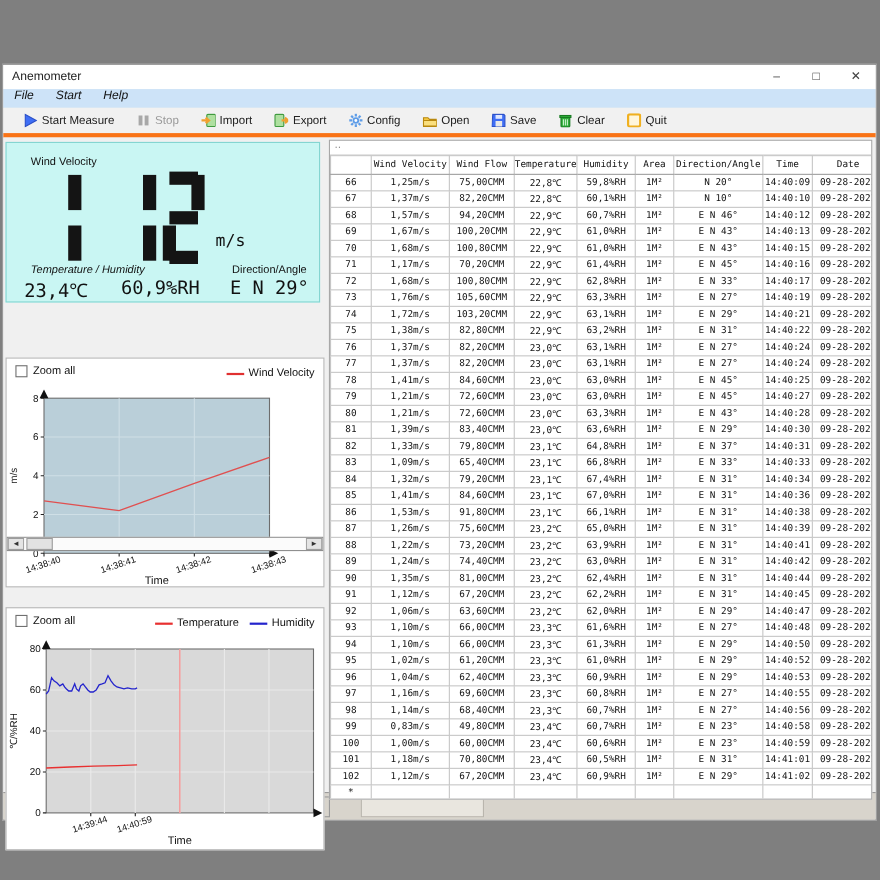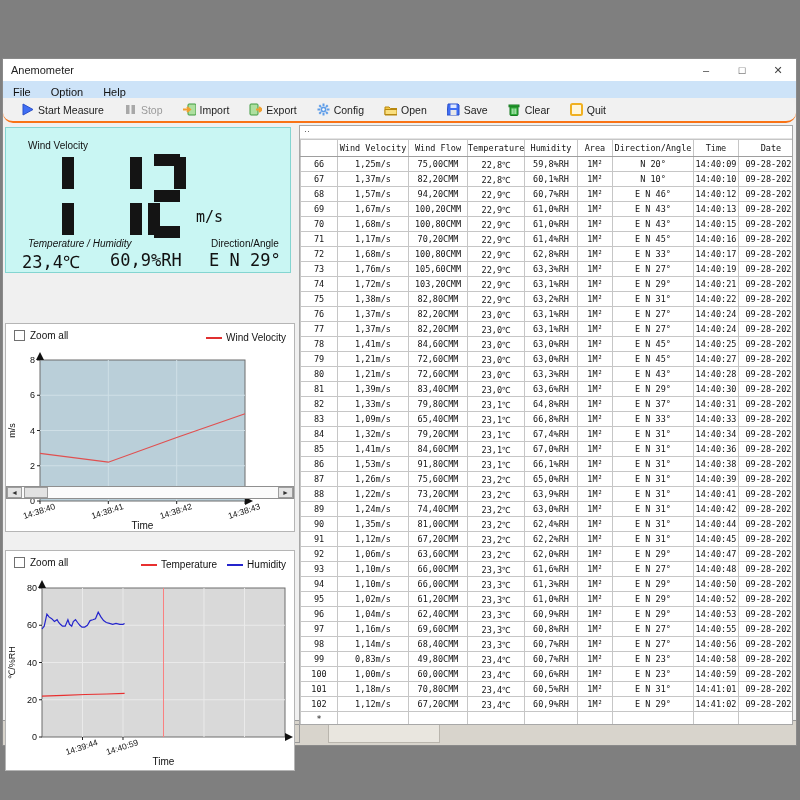--- a/index.html
+++ b/index.html
@@ -3,24 +3,24 @@
 <meta charset="utf-8">
 <style>
   html,body{margin:0;padding:0;}
   body{width:800px;height:800px;background:#7f7f7f;font-family:"Liberation Sans",sans-serif;position:relative;overflow:hidden;}
   .window{position:absolute;left:2px;top:58px;width:795px;height:688px;background:#f0f0f0;border:1px solid #8a8a8a;box-sizing:border-box;display:flex;flex-direction:column;}
   
   .titlebar{height:22px;background:#ffffff;display:flex;align-items:center;font-size:11px;color:#222;padding-left:8px;flex:0 0 auto;}
   .win-controls{margin-left:auto;display:flex;height:100%;}
   .win-btn{width:36px;text-align:center;line-height:22px;font-size:11px;color:#444;}
   
-  .menubar{height:17px;background:#cde3f8;display:flex;align-items:flex-end;font-size:11px;color:#111;flex:0 0 auto;}
+  .menubar{height:17px;background:#cde3f8;display:flex;align-items:flex-start;font-size:11px;color:#111;flex:0 0 auto;font-style:italic;}
   .menu-item{padding:0 10px;}
   
-  .toolbar{height:23px;background:#f1f1f1;border-bottom:2px solid #f97316;display:flex;align-items:center;font-size:10.5px;color:#222;flex:0 0 auto;padding-left:8px;border-radius:10px;}
+  .toolbar{height:23px;background:#f1f1f1;border-bottom:4px solid #f97316;display:flex;align-items:center;font-size:10.5px;color:#222;flex:0 0 auto;padding-left:8px;}
   .tb-btn{display:flex;align-items:center;gap:4px;padding:0 10px;height:100%;cursor:default;}
   .tb-btn.disabled .tb-label{color:#9a9a9a;text-align:right;}
   .tb-icon{display:inline-flex;width:13px;height:13px;align-items:center;justify-content:center;}
   .tb-icon svg{display:block;}
   
   .content{flex:1 1 auto;position:relative;background:#f0f0f0;}
   
   .lcd{position:absolute;left:2px;top:4px;width:286px;height:146px;background:#c9f6f3;border:1px solid #84d5d1;box-sizing:border-box;}
   .lcd-label{position:absolute;font-size:10px;color:#111;}
   .lcd-value{position:absolute;font-family:"DejaVu Sans Mono",monospace;font-size:17px;color:#111;}
@@ -68,21 +68,21 @@
     <span>Anemometer</span>
     <div class="win-controls">
       <span class="win-btn">–</span>
       <span class="win-btn">□</span>
       <span class="win-btn">✕</span>
     </div>
   </div>
 
   <div class="menubar">
     <span class="menu-item">File</span>
-    <span class="menu-item">Option</span>
+    <span class="menu-item">Start</span>
     <span class="menu-item">Help</span>
   </div>
 
   <div class="toolbar" id="toolbar">
       <div class="tb-btn">
         <span class="tb-icon">
           <svg width="13" height="13">
             <polygon points="2,1 12,6.5 2,12" fill="#3f6ef5" stroke="#2b50c8"></polygon>
           </svg>
         </span>

